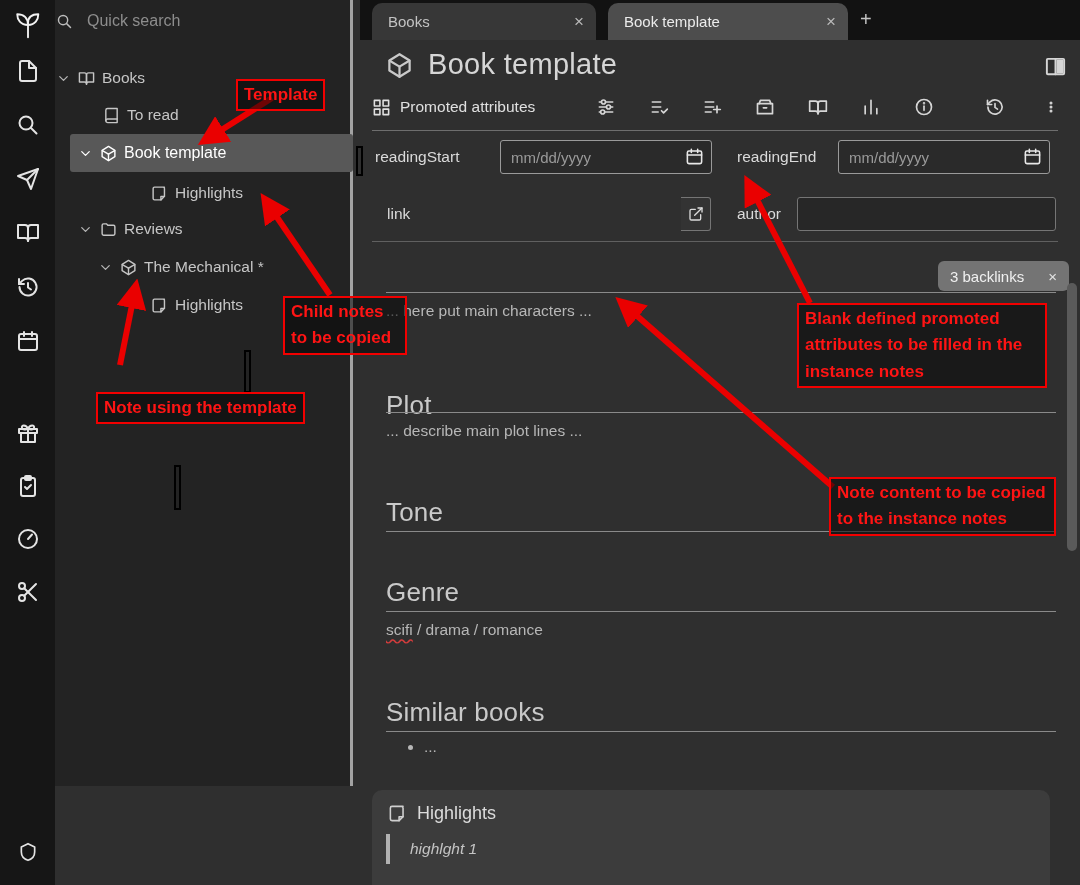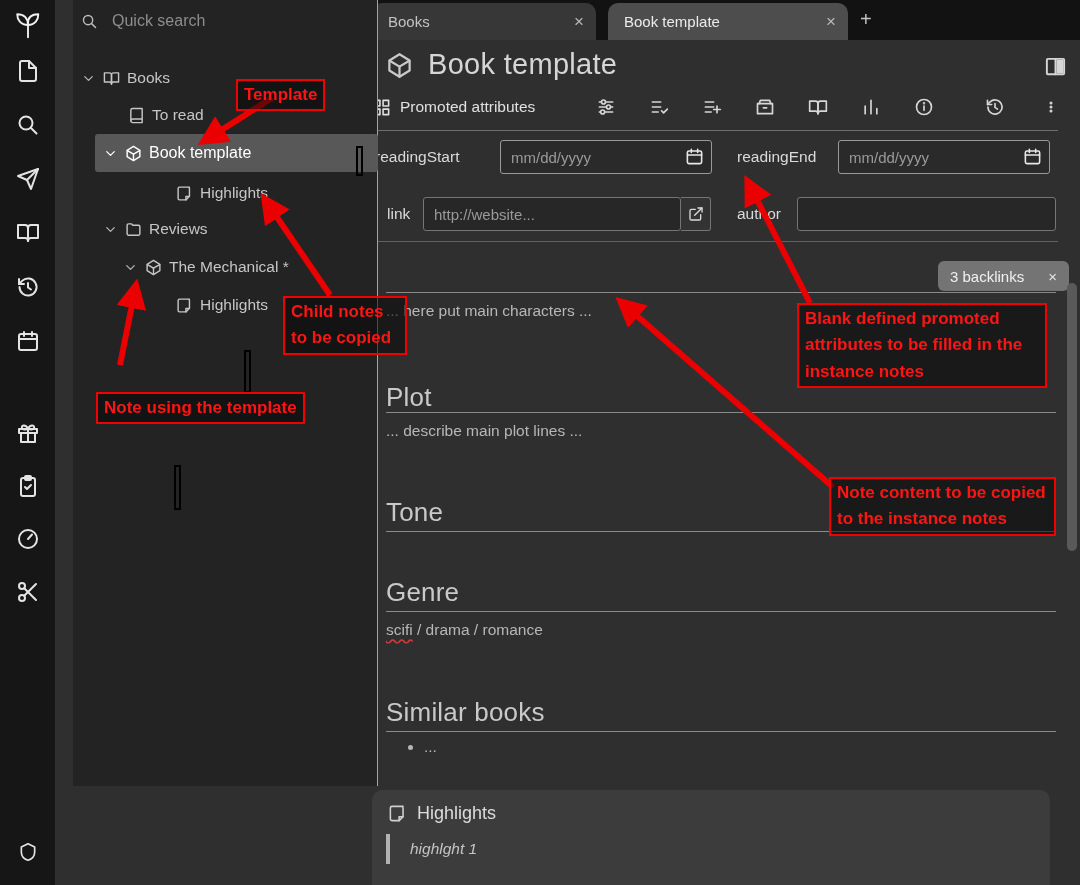--- a/index.html
+++ b/index.html
@@ -7,21 +7,21 @@
     font-family:"Liberation Sans", sans-serif; color:#cfcfcf; }
   #app { position:relative; width:1080px; height:885px; background:#2f2f2f; overflow:hidden; }
   .abs { position:absolute; }
   svg.ic { fill:none; stroke:currentColor; stroke-width:2; stroke-linecap:round; stroke-linejoin:round; display:block; }
 
   
   #rail { position:absolute; left:0; top:0; width:55px; height:885px; background:#161616; z-index:5; }
   .rail-icon { position:absolute; left:16px; width:24px; height:24px; color:#e4e4e4; cursor:pointer; }
 
   
-  #treepanel { position:absolute; left:73px; top:0; width:305px; height:786px; background:#232323; z-index:4; border-right:1px solid #a3a3a3; }
+  #treepanel { position:absolute; left:48px; top:0; width:305px; height:786px; background:#232323; z-index:4; border-right:3px solid #a3a3a3; }
   .qsearch { position:absolute; left:8px; top:12px; display:flex; align-items:center; gap:14px; color:#8d8d8d; font-size:16px; cursor:text; }
   .trow { position:absolute; display:flex; align-items:center; gap:7px; height:28px; font-size:15.5px; color:#c6c6c6; cursor:pointer; white-space:nowrap; }
   .trow .chev { width:15px; height:15px; color:#b5b5b5; flex:0 0 auto; }
   .trow .ticon { width:17px; height:17px; color:#c6c6c6; flex:0 0 auto; }
   .trow.selected { background:#585858; color:#ffffff; height:38px; border-radius:3px; }
   .trow.selected .ticon, .trow.selected .chev { color:#fff; }
 
   
   #tabbar { position:absolute; left:360px; top:0; width:720px; height:40px; background:#121212; z-index:3; }
   .tab { position:absolute; top:3px; height:37px; border-radius:10px 10px 0 0; display:flex; align-items:center;
@@ -340,23 +340,20 @@
   <div class="pa-label" style="left:737px; top:140px;">readingEnd</div>
   <div class="pa-input-wrap" style="left:838px; top:140px; width:212px;">
     <input class="pa-input" type="text" placeholder="mm/dd/yyyy" style="">
     <svg class="ic cal-icon" viewBox="0 0 24 24">
         <rect x="3" y="5" width="18" height="16" rx="2"></rect>
         <path d="M3 10h18M8 3v4M16 3v4"></path>
       </svg>
   </div>
 
   <div class="pa-label" style="left:387px; top:197px;">link</div>
-  <div class="pa-input-wrap" style="left:423px; top:197px; width:258px;">
-    <input class="pa-input txt" type="text" placeholder="http://website..." style="">
-  </div>
   <div class="ext-btn" style="left:681px; top:197px;">
     <svg class="ic" viewBox="0 0 24 24" style="width:16px;height:16px;">
         <path d="M19 13v6a2 2 0 0 1-2 2H5a2 2 0 0 1-2-2V7a2 2 0 0 1 2-2h6"></path>
         <path d="M15 3h6v6"></path>
         <path d="M10 14L21 3"></path>
       </svg>
   </div>
   <div class="pa-label" style="left:737px; top:197px;">author</div>
   <div class="pa-input-wrap" style="left:797px; top:197px; width:259px;">
     <input class="pa-input txt" type="text" value="" style="">
@@ -365,21 +362,21 @@
   <div class="hdivider" style="left:372px; top:241px; width:686px; background:#606060;"></div>
 
   <div class="backlinks">
     <span>3 backlinks</span>
     <span class="bl-close">×</span>
   </div>
 
   <div class="sec-hr" style="top:292px;"></div>
   <div class="sec-body" style="top:302px;">... here put main characters ...</div>
 
-  <div class="sec-h" style="top:382px;text-align:center;">Plot</div>
+  <div class="sec-h" style="top:390px;text-align:center;">Plot</div>
   <div class="sec-hr" style="top:412px;"></div>
   <div class="sec-body" style="top:422px;">... describe main plot lines ...</div>
 
   <div class="sec-h" style="top:497px;">Tone</div>
   <div class="sec-hr" style="top:531px;"></div>
 
   <div class="sec-h" style="top:577px;">Genre</div>
   <div class="sec-hr" style="top:611px;"></div>
   <div class="sec-body" style="top:621px;"><span class="spellerror">scifi</span><span> / drama / romance</span></div>
 

